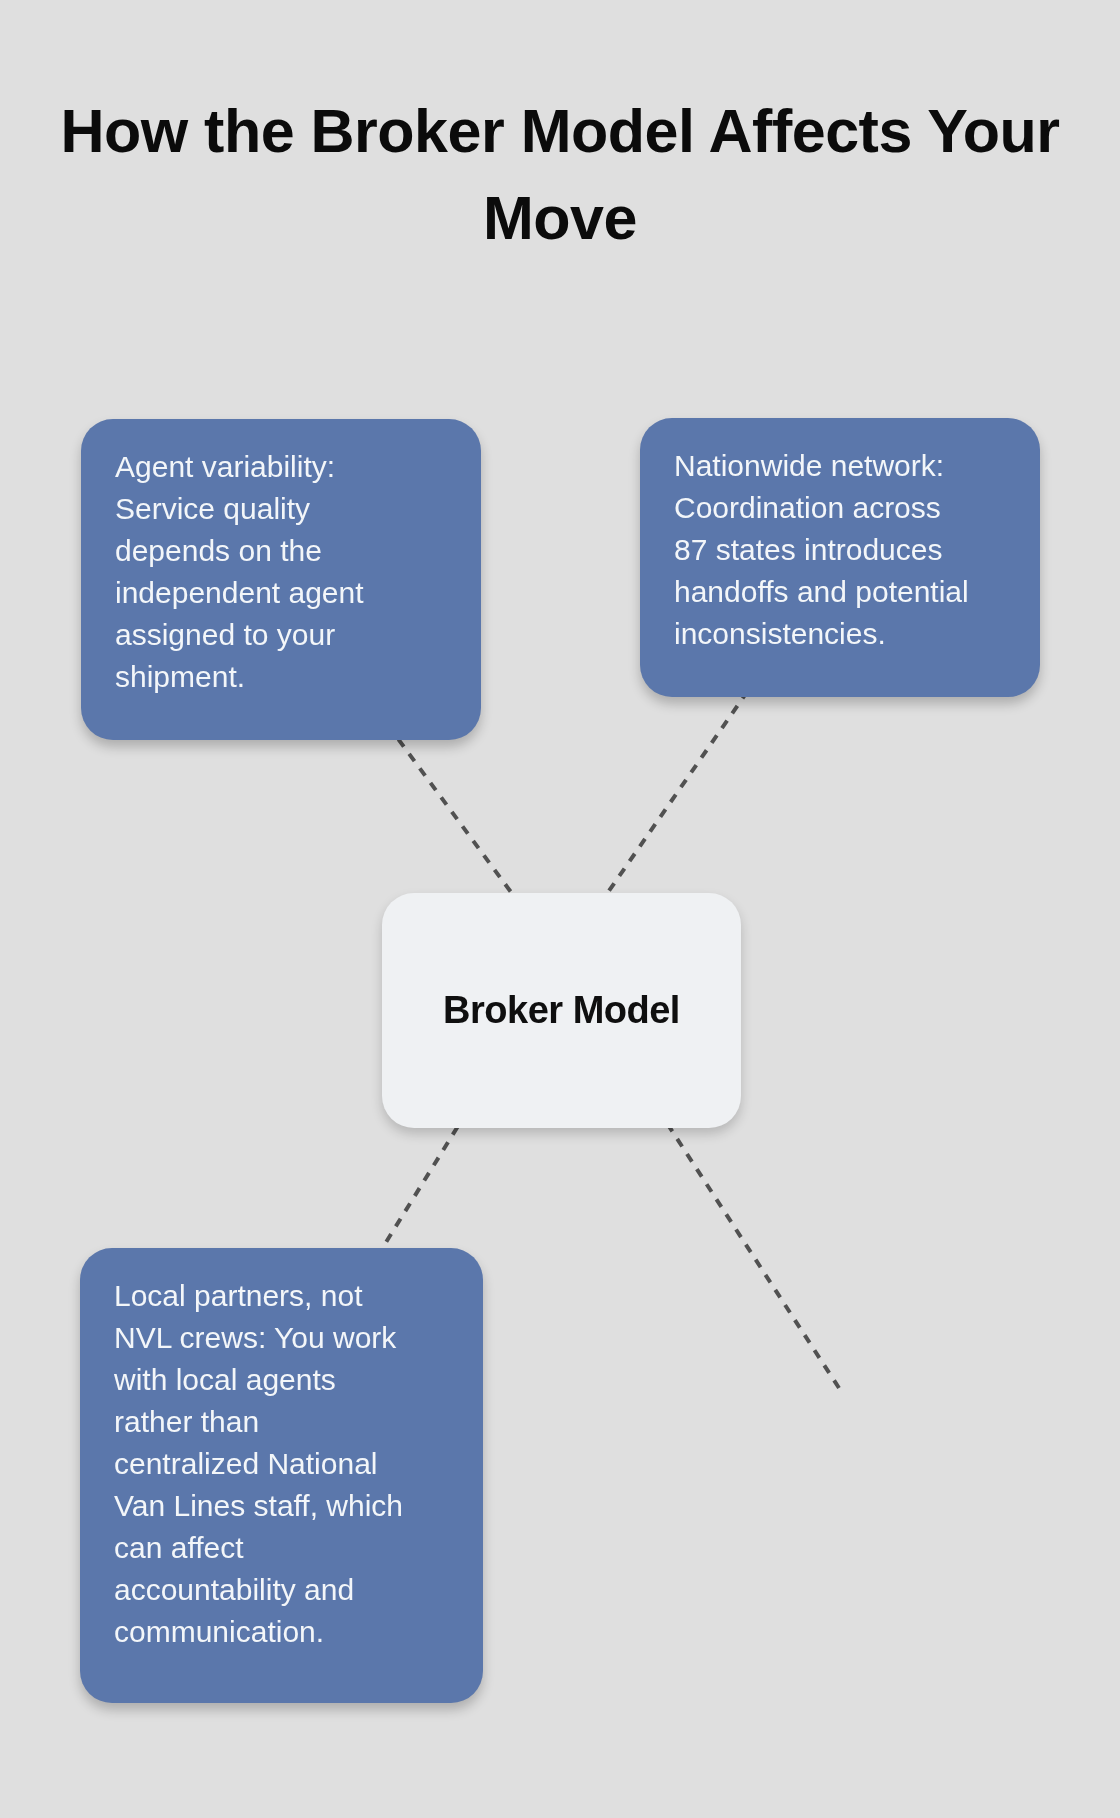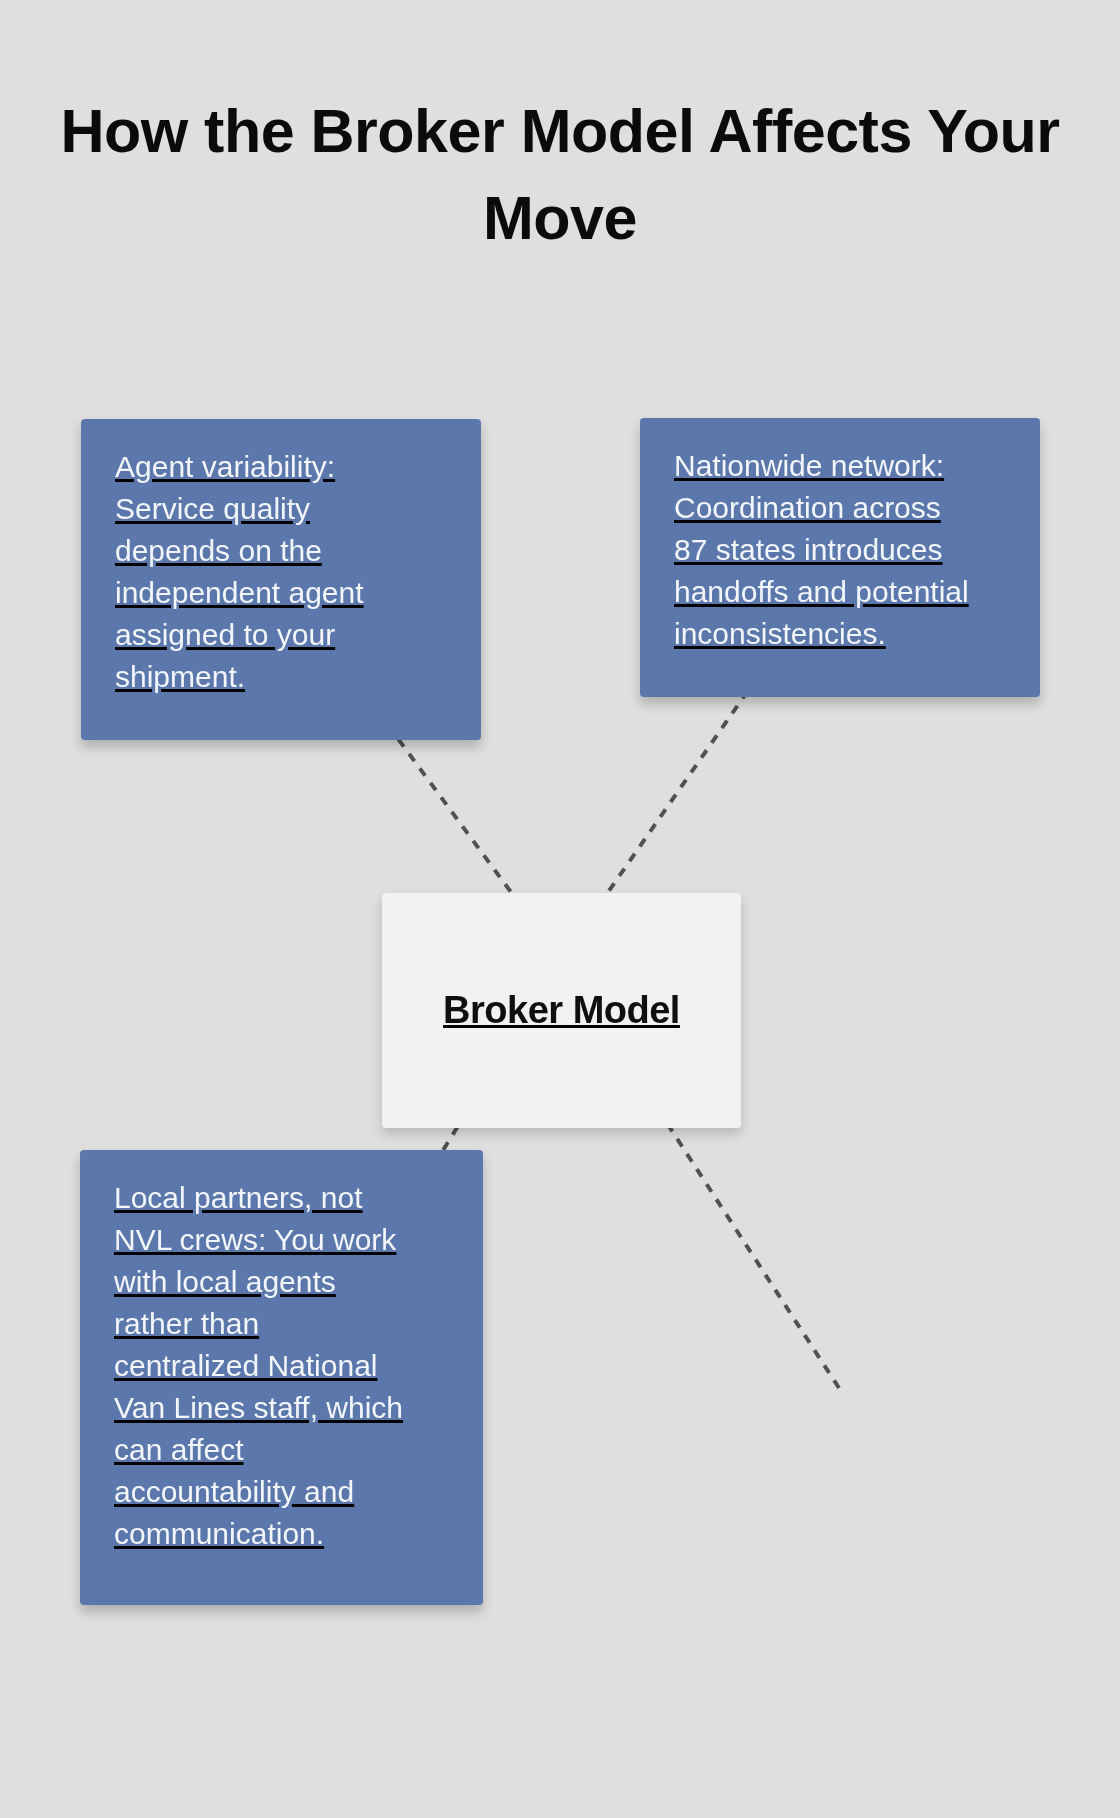--- a/index.html
+++ b/index.html
@@ -37,39 +37,38 @@
     width: 1120px;
     height: 1818px;
   }
   .connectors line {
     stroke: var(--connector, #515151);
     stroke-width: 4;
     stroke-dasharray: 9 9;
   }
   .node {
     position: absolute;
-    border-radius: 4px;
+    border-radius: 32px;
     box-sizing: border-box;
-    text-decoration: underline;
   }
   .branch {
     background: var(--branch-fill, #5b77ab);
     box-shadow: 0 7px 12px rgba(0,0,0,0.22);
   }
   .branch .branch-text {
     display: block;
     padding: 27px 26px 0 34px;
     font-size: 30px;
     line-height: 42px;
     color: var(--branch-text, #f3f6f9);
     white-space: pre-line;
   }
   .node-tl { left: 81px;  top: 419px;  width: 400px; height: 321px; }
   .node-tr { left: 640px; top: 418px;  width: 400px; height: 279px; }
-  .node-bl { left: 80px;  top: 1150px; width: 403px; height: 455px; }
+  .node-bl { left: 80px;  top: 1248px; width: 403px; height: 455px; }
   .node-br { left: 638px; top: 1182px; width: 402px; height: 411px; }
   .node-center {
     left: 382px;
     top: 893px;
     width: 359px;
     height: 235px;
     background: var(--center-fill, #eff1f3);
     box-shadow: 0 6px 12px rgba(0,0,0,0.18);
     display: flex;
     align-items: center;

